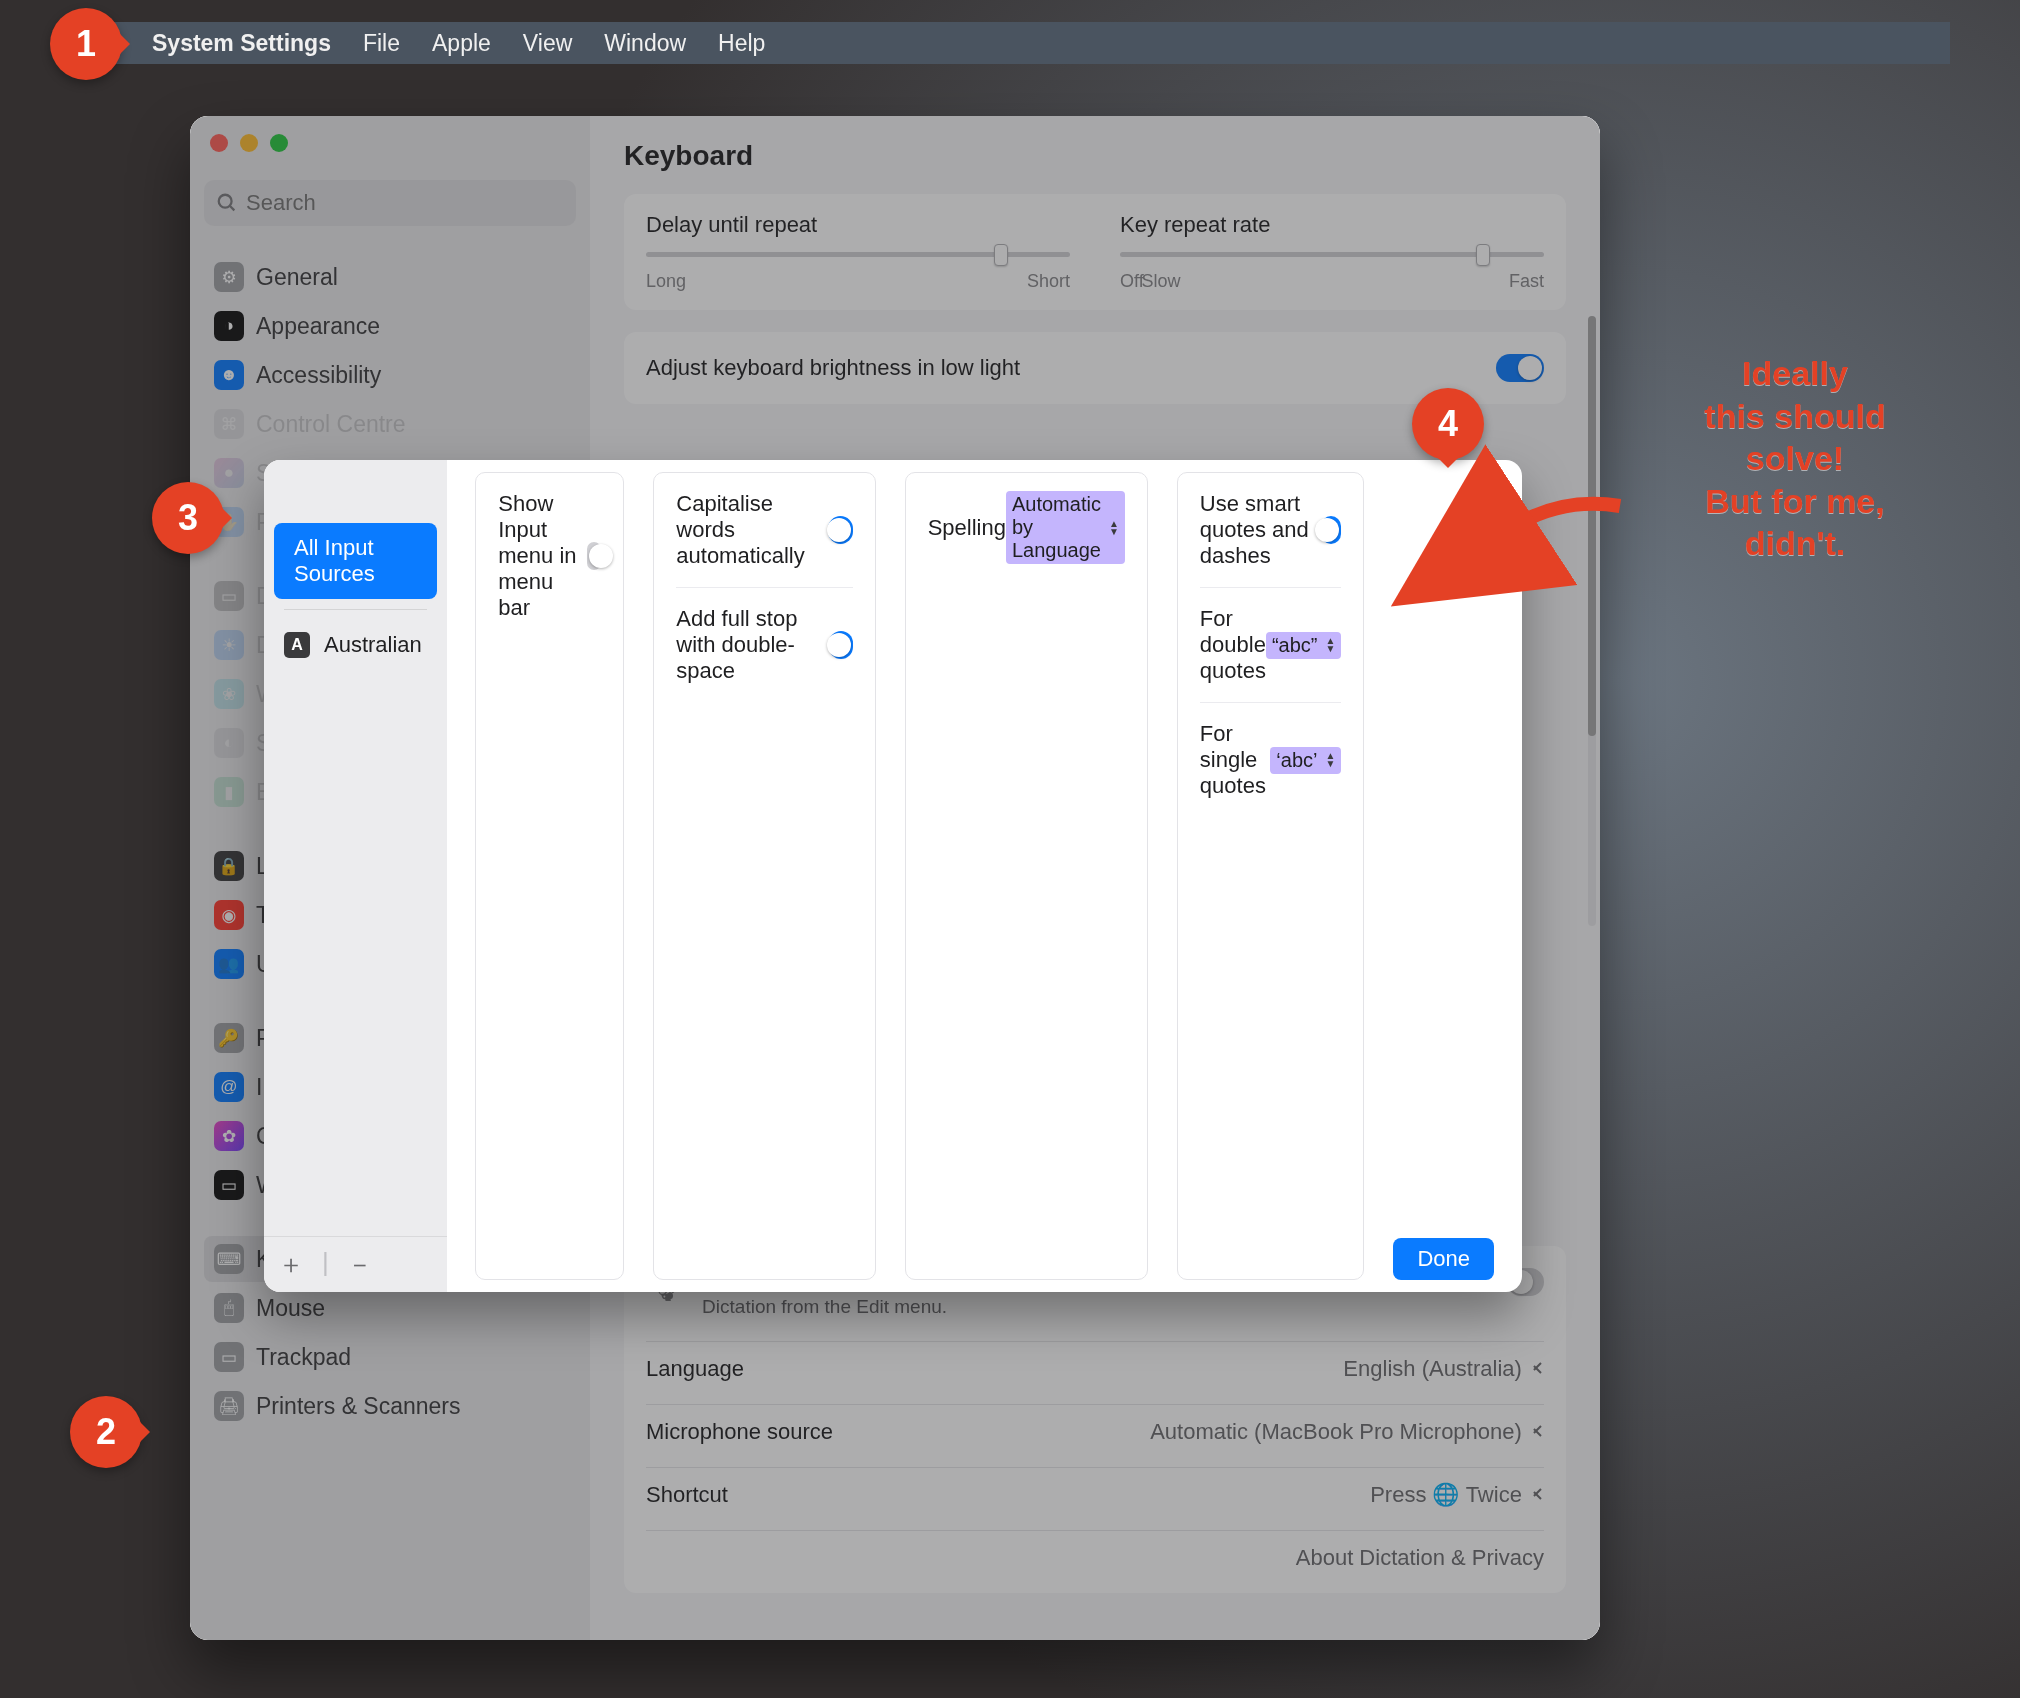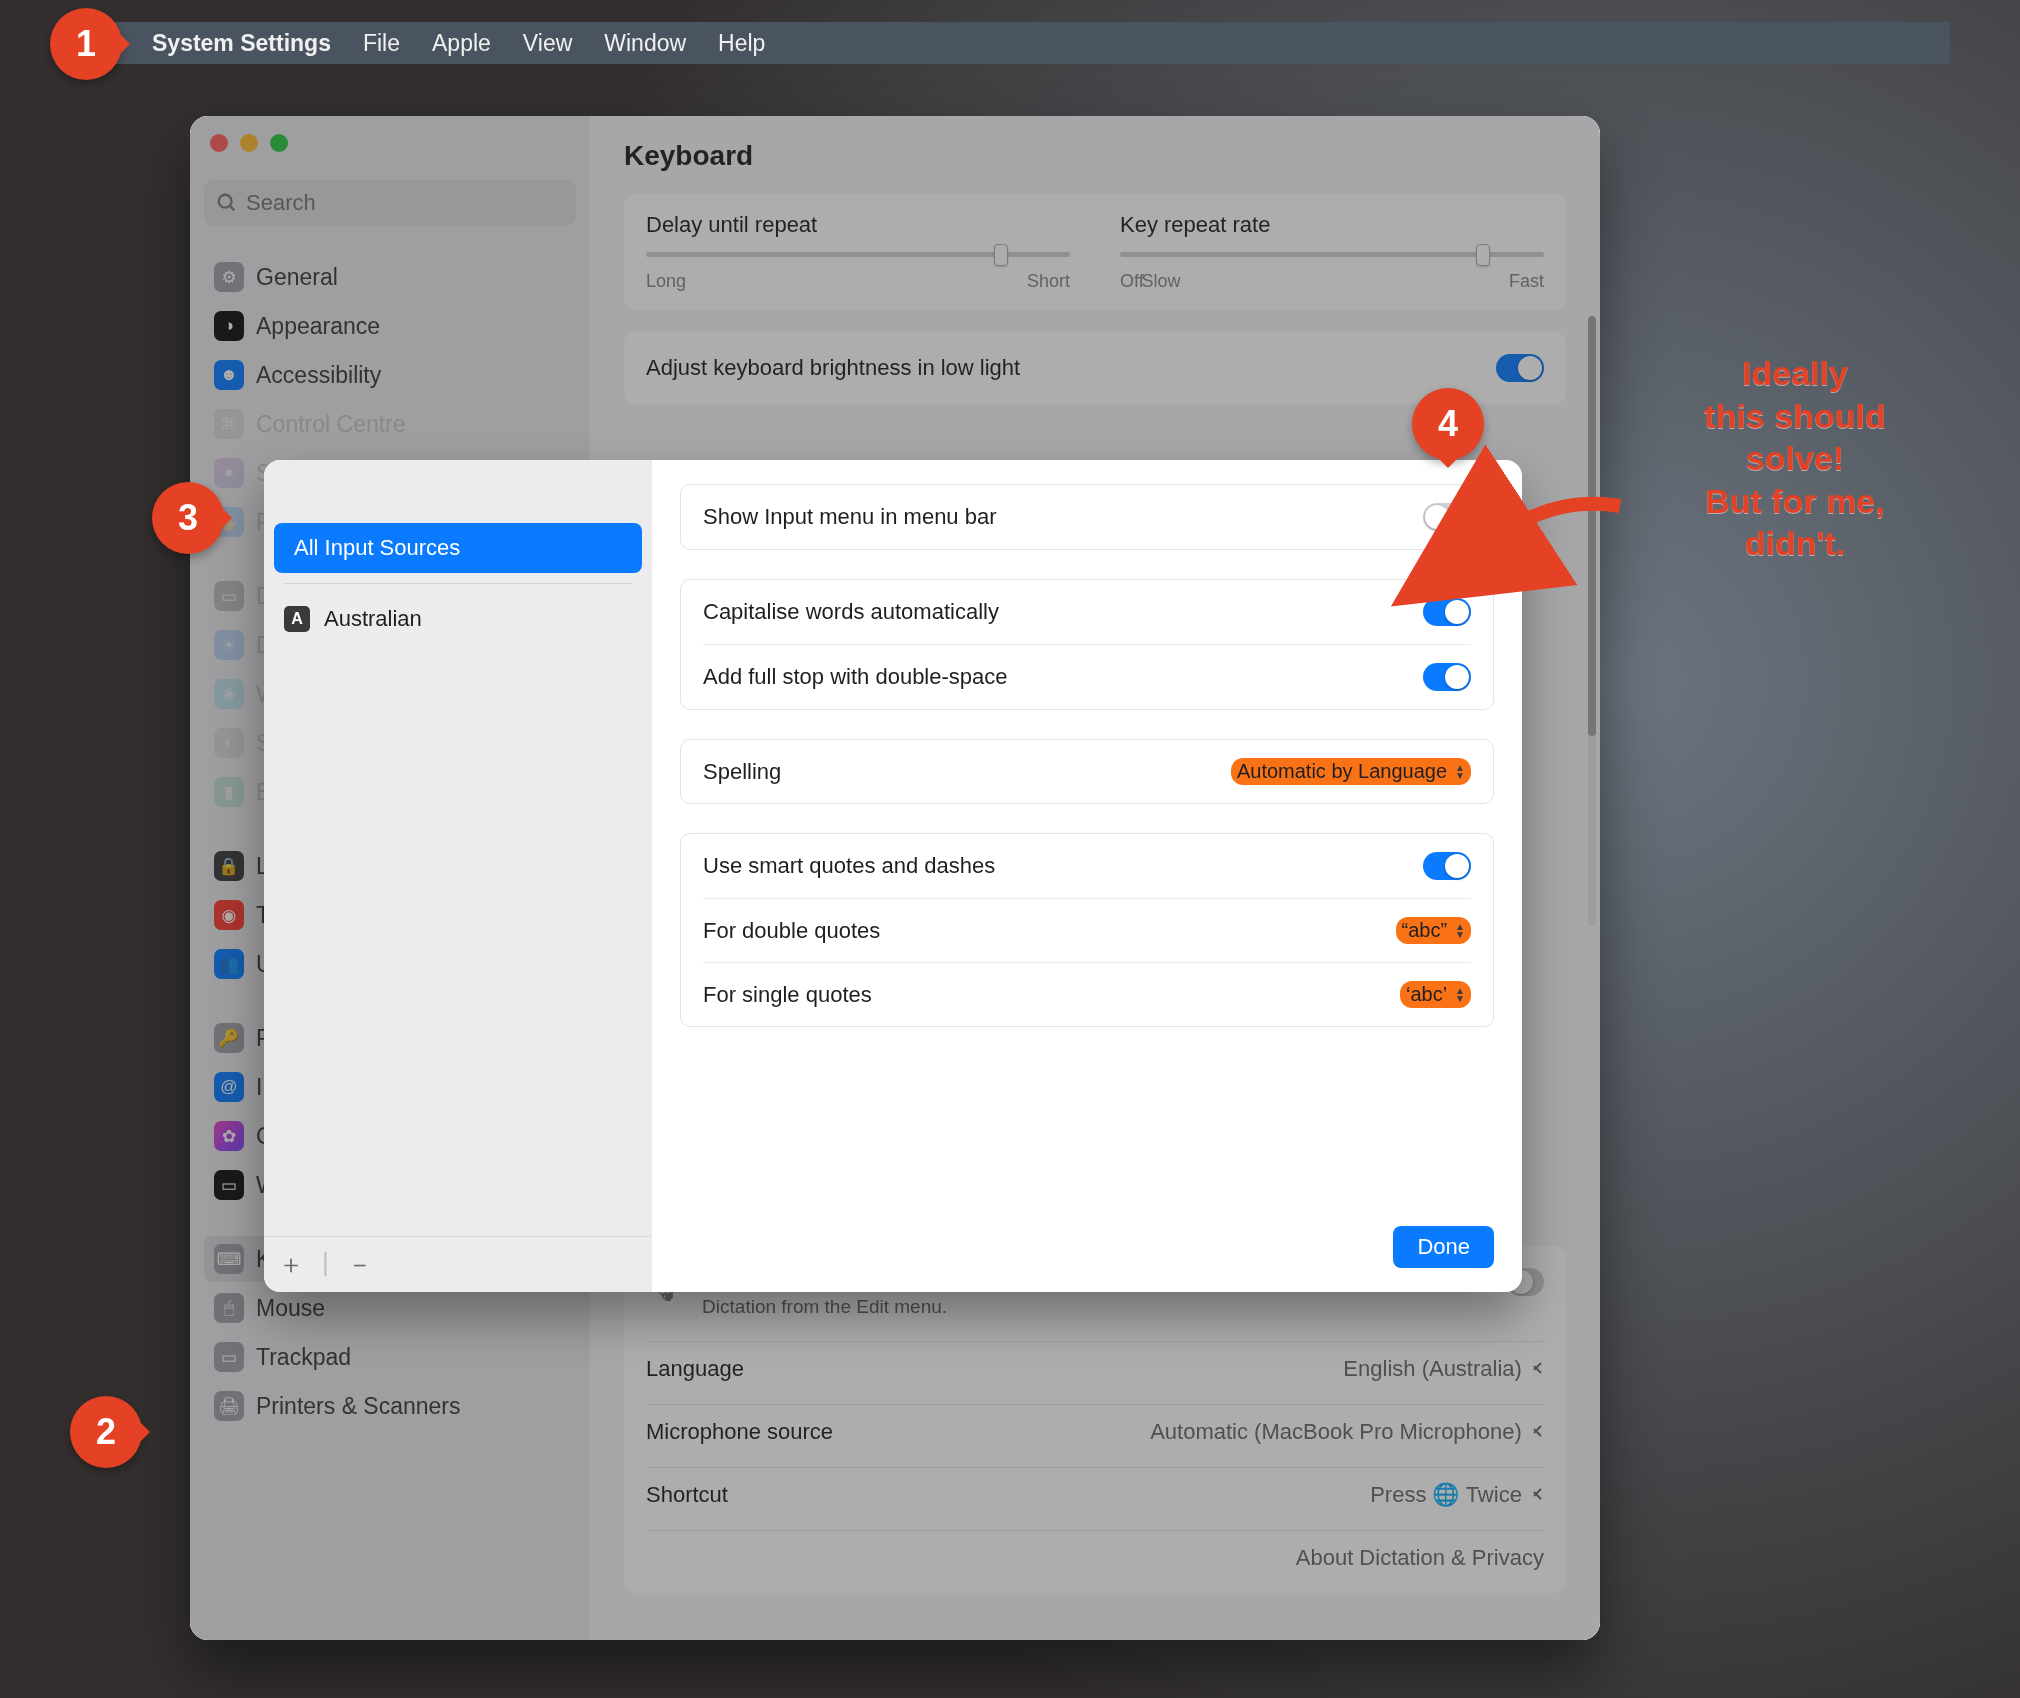--- a/index.html
+++ b/index.html
@@ -64,25 +64,25 @@
 .sheet { position: absolute; top: 460px; left: 264px; width: 1258px; height: 832px; background: #fff; border-radius: 16px; box-shadow: 0 24px 50px rgba(0,0,0,.35); display: flex; overflow: hidden; }
 .sheet-side { width: 388px; background: #ececee; display: flex; flex-direction: column; }
 .sheet-side-body { flex: 1; padding: 14px 0 0 0; margin-top: 45px; }
 .sheet-item { display: flex; align-items: center; gap: 14px; padding: 12px 20px; font-size: 22px; color: #1f1f21; cursor: pointer; }
 .sheet-item.sel { background: #0a7bff; color: #fff; margin: 4px 10px; border-radius: 8px; }
 .sheet-side-divider { height:1px; background: rgba(0,0,0,.1); margin: 10px 20px; }
 .kbox { width: 26px; height: 26px; border-radius: 5px; background: #3a3a3c; color: #fff; display:flex;align-items:center;justify-content:center; font-size:16px; font-weight:700; }
 .sheet-foot { display:flex; gap: 18px; padding: 10px 14px; border-top: 1px solid rgba(0,0,0,.08); color:#6a6a6d; font-size:26px; }
 .sheet-foot span { cursor:pointer; }
 
-.sheet-main { flex: 1; padding: 24px 28px; display: flex; flex-direction: column; gap: 29px; }
+.sheet-main { flex: 1; padding: 12px 28px; display: flex; flex-direction: row; gap: 29px; }
 .mcard { background: #fff; border: 0.5px solid #e3e3e7; border-radius: 10px; padding: 0 22px; font-size: 22px; color: #1f1f21; }
 .mcard .mrow { display: flex; align-items: center; justify-content: space-between; padding: 18px 0; }
 .mcard .mrow + .mrow { border-top: 1px solid #ebebef; }
-.chips { display:flex; align-items:center; gap:8px; background:#f97316; border-radius:12px; padding:2px 6px; font-size:20px; }
+.chips { display:flex; align-items:center; gap:8px; background:#c4b5fd; border-radius:4px; padding:2px 6px; font-size:20px; }
 .chips .ud { display:flex; flex-direction:column; line-height:8px; font-size:10px; color:#3a3a3c; }
 .done-row { display:flex; justify-content:flex-end; margin-top:auto; }
 .btn-done { background: #0a7bff; color:#fff; font-size:22px; padding: 8px 24px; border: none; border-radius: 8px; cursor: pointer; }
 
 
 .callout { position: absolute; width: 72px; height: 72px; background: #e44125; border-radius: 50%; display:flex; align-items:center; justify-content:center; color:#fff; font-size:36px; font-weight:700; box-shadow: 0 4px 10px rgba(0,0,0,.3); }
 .callout.tail-right::after { content:""; position:absolute; right:-22px; top:22px; border:14px solid transparent; border-left-color:#e44125; }
 .callout.tail-bottom::after { content:""; position:absolute; bottom:-22px; left:22px; border:14px solid transparent; border-top-color:#e44125; }
 .arrow { position: absolute; }
 .arrow svg { overflow: visible; }

